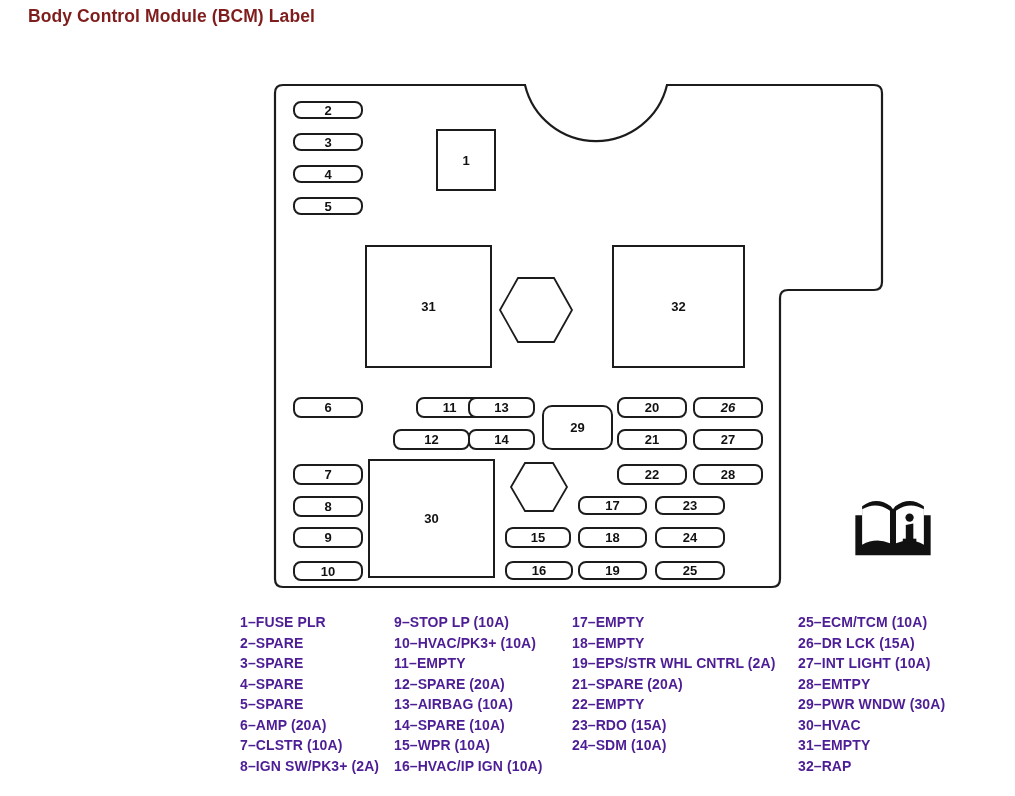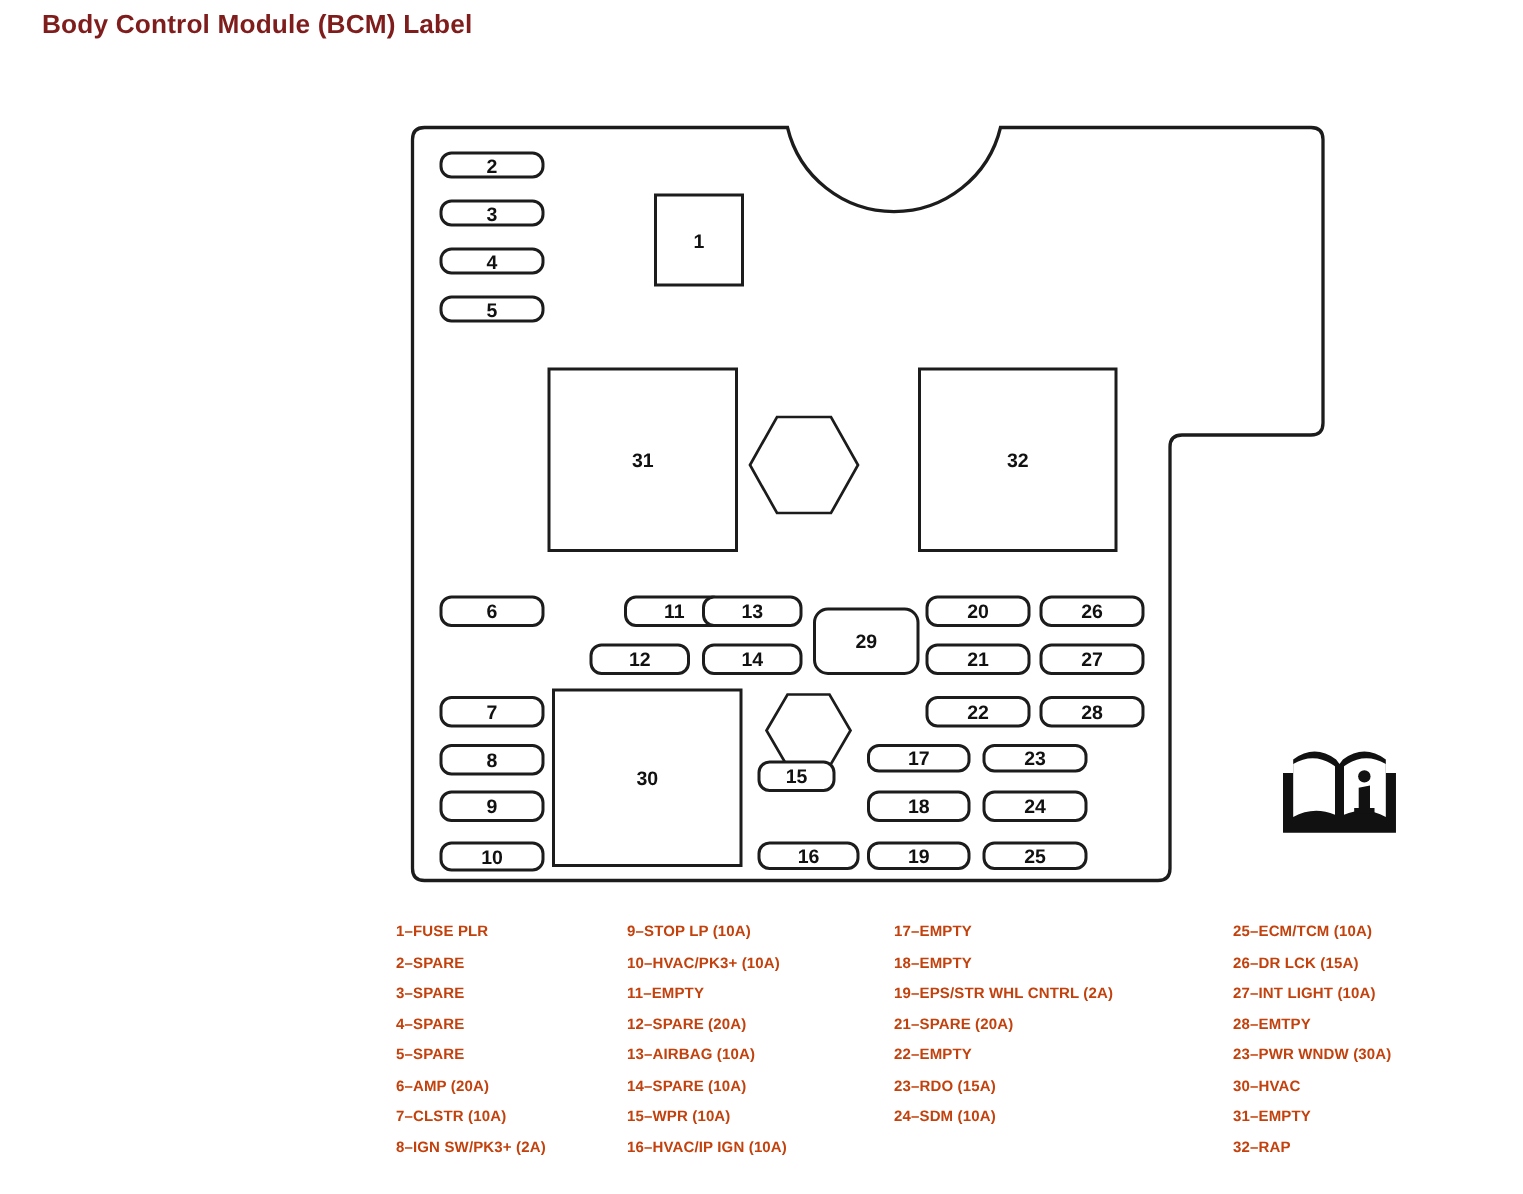--- a/index.html
+++ b/index.html
@@ -18,22 +18,22 @@
     position:absolute;box-sizing:border-box;
     border:2px solid #1c1c1c;background:#fff;
     display:flex;align-items:center;justify-content:center;
     font-size:13px;font-weight:bold;color:#111;
   }
   .slot.rounded{border-radius:8px;}
   .slot.rounded-lg{border-radius:10px;align-items:center;}
   .slot.square{border-radius:0;border-width:2px;}
   .legend-col{
     position:absolute;top:612px;
-    font-size:10px;font-weight:bold;line-height:20.5px;
-    letter-spacing:.1px;white-space:nowrap;color:#c2410c;margin-left:24px;
+    font-size:14px;font-weight:bold;line-height:20.5px;
+    letter-spacing:.1px;white-space:nowrap;color:#4c1d95;
   }
   #book-icon{position:absolute;left:851px;top:495px;width:84px;height:64px;}
 </style>
 </head>
 <body>
 
 <h1 class="page-title">Body Control Module (BCM) Label</h1>
 
 <div id="diagram">
   <svg id="outline-svg" viewBox="0 0 1015 796" xmlns="http://www.w3.org/2000/svg">
@@ -71,30 +71,30 @@
       </div>
       <div class="slot rounded" style="left: 293px; top: 527px; width: 70px; height: 21px;">
         <span>9</span>
       </div>
       <div class="slot rounded" style="left: 293px; top: 561px; width: 70px; height: 20px;">
         <span>10</span>
       </div>
       <div class="slot rounded" style="left: 416px; top: 397px; width: 67px; height: 21px;">
         <span>11</span>
       </div>
-      <div class="slot rounded" style="left: 393px; top: 429px; width: 67px; height: 21px;">
+      <div class="slot rounded" style="left: 393px; top: 429px; width: 77px; height: 21px;">
         <span>12</span>
       </div>
       <div class="slot rounded" style="left: 468px; top: 397px; width: 67px; height: 21px;">
         <span>13</span>
       </div>
       <div class="slot rounded" style="left: 468px; top: 429px; width: 67px; height: 21px;">
         <span>14</span>
       </div>
-      <div class="slot rounded" style="left: 505px; top: 507px; width: 52px; height: 21px;">
+      <div class="slot rounded" style="left: 505px; top: 527px; width: 66px; height: 21px;">
         <span>15</span>
       </div>
       <div class="slot rounded" style="left: 505px; top: 561px; width: 68px; height: 19px;">
         <span>16</span>
       </div>
       <div class="slot rounded" style="left: 578px; top: 496px; width: 69px; height: 19px;">
         <span>17</span>
       </div>
       <div class="slot rounded" style="left: 578px; top: 527px; width: 69px; height: 21px;">
         <span>18</span>
@@ -113,21 +113,21 @@
       </div>
       <div class="slot rounded" style="left: 655px; top: 496px; width: 70px; height: 19px;">
         <span>23</span>
       </div>
       <div class="slot rounded" style="left: 655px; top: 527px; width: 70px; height: 21px;">
         <span>24</span>
       </div>
       <div class="slot rounded" style="left: 655px; top: 561px; width: 70px; height: 19px;">
         <span>25</span>
       </div>
-      <div class="slot rounded" style="left: 693px; top: 397px; width: 70px; height: 21px;">
+      <div class="slot rounded" style="left: 693px; top: 397px; width: 70px; height: 21px; font-style: italic;">
         <span>26</span>
       </div>
       <div class="slot rounded" style="left: 693px; top: 429px; width: 70px; height: 21px;">
         <span>27</span>
       </div>
       <div class="slot rounded" style="left: 693px; top: 464px; width: 70px; height: 21px;">
         <span>28</span>
       </div>
       <div class="slot rounded-lg" style="left: 542px; top: 405px; width: 71px; height: 45px;">
         <span>29</span>
@@ -181,18 +181,18 @@
       <div>21–SPARE (20A)</div>
       <div>22–EMPTY</div>
       <div>23–RDO (15A)</div>
       <div>24–SDM (10A)</div>
     </div>
     <div class="legend-col" style="left: 798px;">
       <div>25–ECM/TCM (10A)</div>
       <div>26–DR LCK (15A)</div>
       <div>27–INT LIGHT (10A)</div>
       <div>28–EMTPY</div>
-      <div>23–PWR WNDW (30A)</div>
+      <div>29–PWR WNDW (30A)</div>
       <div>30–HVAC</div>
       <div>31–EMPTY</div>
       <div>32–RAP</div>
     </div>
   </div>
 
 </body></html>

